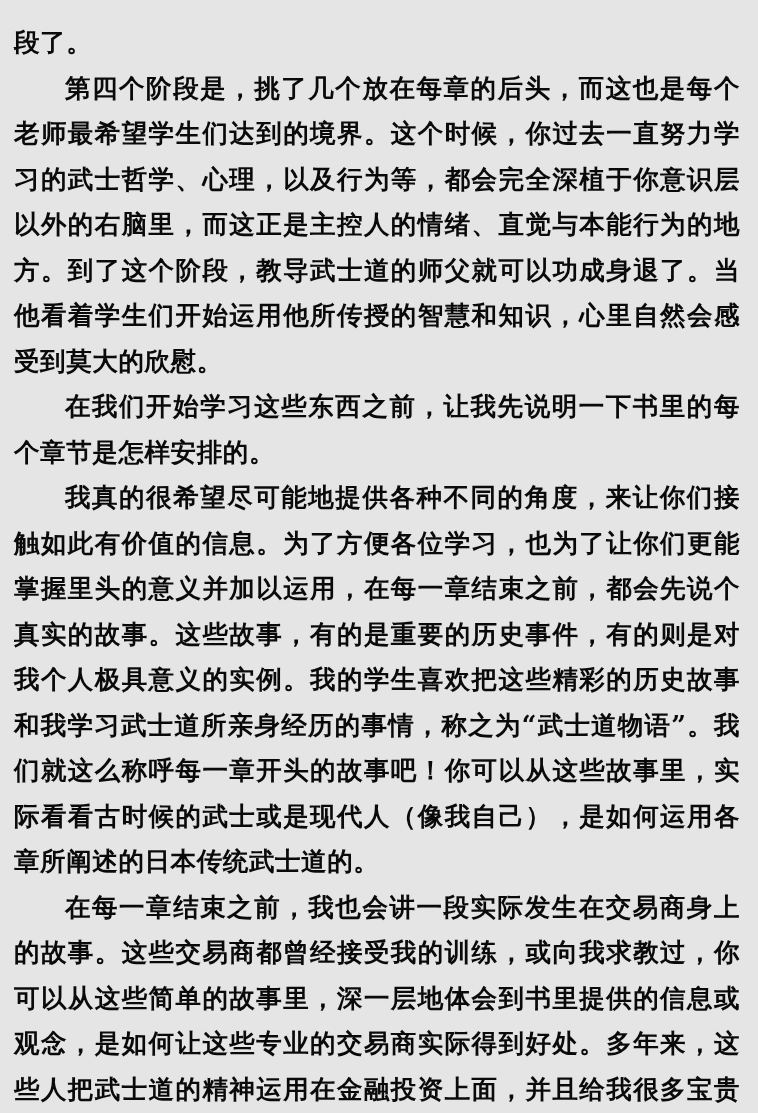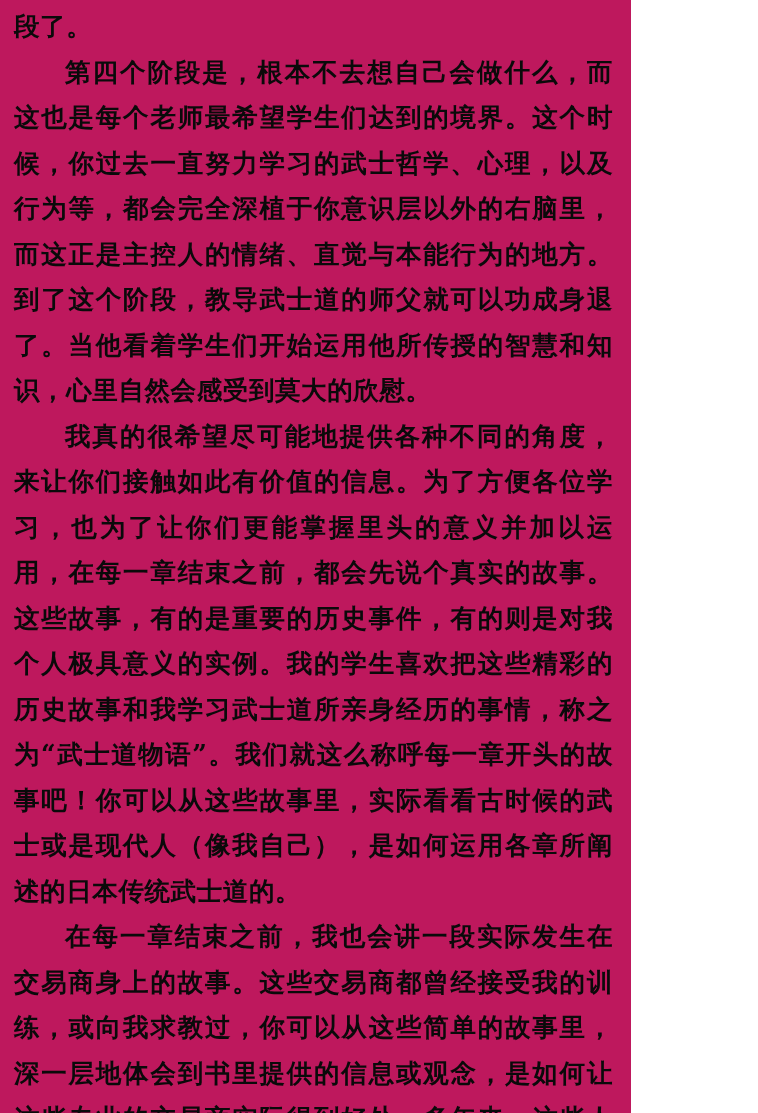--- a/index.html
+++ b/index.html
@@ -8,25 +8,25 @@
     background: #ffffff;
   }
   body {
     width: 758px;
     height: 1113px;
     overflow: hidden;
     font-family: "DejaVu Serif", "Liberation Serif", serif;
   }
   .page {
     position: relative;
-    width: 631px;
+    width: 758px;
     height: 1113px;
-    background: #be185d;
+    background: #e5e5e5;
     box-sizing: border-box;
-    padding: 4px 18px 0 14px;
+    padding: 20px 18px 0 14px;
   }
   .body-text {
     font-family: "DejaVu Serif", "Liberation Serif", serif;
     font-size: 25.5px;
     line-height: 45.5px;
     color: #0a0a0a;
     text-align: justify;
     text-justify: inter-character;
     letter-spacing: 0.6px;
     font-weight: 600;
@@ -44,17 +44,18 @@
   .page {
     -webkit-font-smoothing: none;
   }
 </style>
 </head>
 <body>
 
 <div class="page">
   <div class="body-text">
     <p class="para">段了。</p>
-    <p class="para indent">第四个阶段是，根本不去想自己会做什么，而这也是每个老师最希望学生们达到的境界。这个时候，你过去一直努力学习的武士哲学、心理，以及行为等，都会完全深植于你意识层以外的右脑里，而这正是主控人的情绪、直觉与本能行为的地方。到了这个阶段，教导武士道的师父就可以功成身退了。当他看着学生们开始运用他所传授的智慧和知识，心里自然会感受到莫大的欣慰。</p>
+    <p class="para indent">第四个阶段是，挑了几个放在每章的后头，而这也是每个老师最希望学生们达到的境界。这个时候，你过去一直努力学习的武士哲学、心理，以及行为等，都会完全深植于你意识层以外的右脑里，而这正是主控人的情绪、直觉与本能行为的地方。到了这个阶段，教导武士道的师父就可以功成身退了。当他看着学生们开始运用他所传授的智慧和知识，心里自然会感受到莫大的欣慰。</p>
+    <p class="para indent">在我们开始学习这些东西之前，让我先说明一下书里的每个章节是怎样安排的。</p>
     <p class="para indent">我真的很希望尽可能地提供各种不同的角度，来让你们接触如此有价值的信息。为了方便各位学习，也为了让你们更能掌握里头的意义并加以运用，在每一章结束之前，都会先说个真实的故事。这些故事，有的是重要的历史事件，有的则是对我个人极具意义的实例。我的学生喜欢把这些精彩的历史故事和我学习武士道所亲身经历的事情，称之为“武士道物语”。我们就这么称呼每一章开头的故事吧！你可以从这些故事里，实际看看古时候的武士或是现代人（像我自己），是如何运用各章所阐述的日本传统武士道的。</p>
     <p class="para indent">在每一章结束之前，我也会讲一段实际发生在交易商身上的故事。这些交易商都曾经接受我的训练，或向我求教过，你可以从这些简单的故事里，深一层地体会到书里提供的信息或观念，是如何让这些专业的交易商实际得到好处。多年来，这些人把武士道的精神运用在金融投资上面，并且给我很多宝贵的意见和回馈，我便从那么多的实例里，挑了几个放在每章的后头，以他们实际的例子来作为结尾。希望你能</p>
   </div>
 </div>
 
 </body></html>

